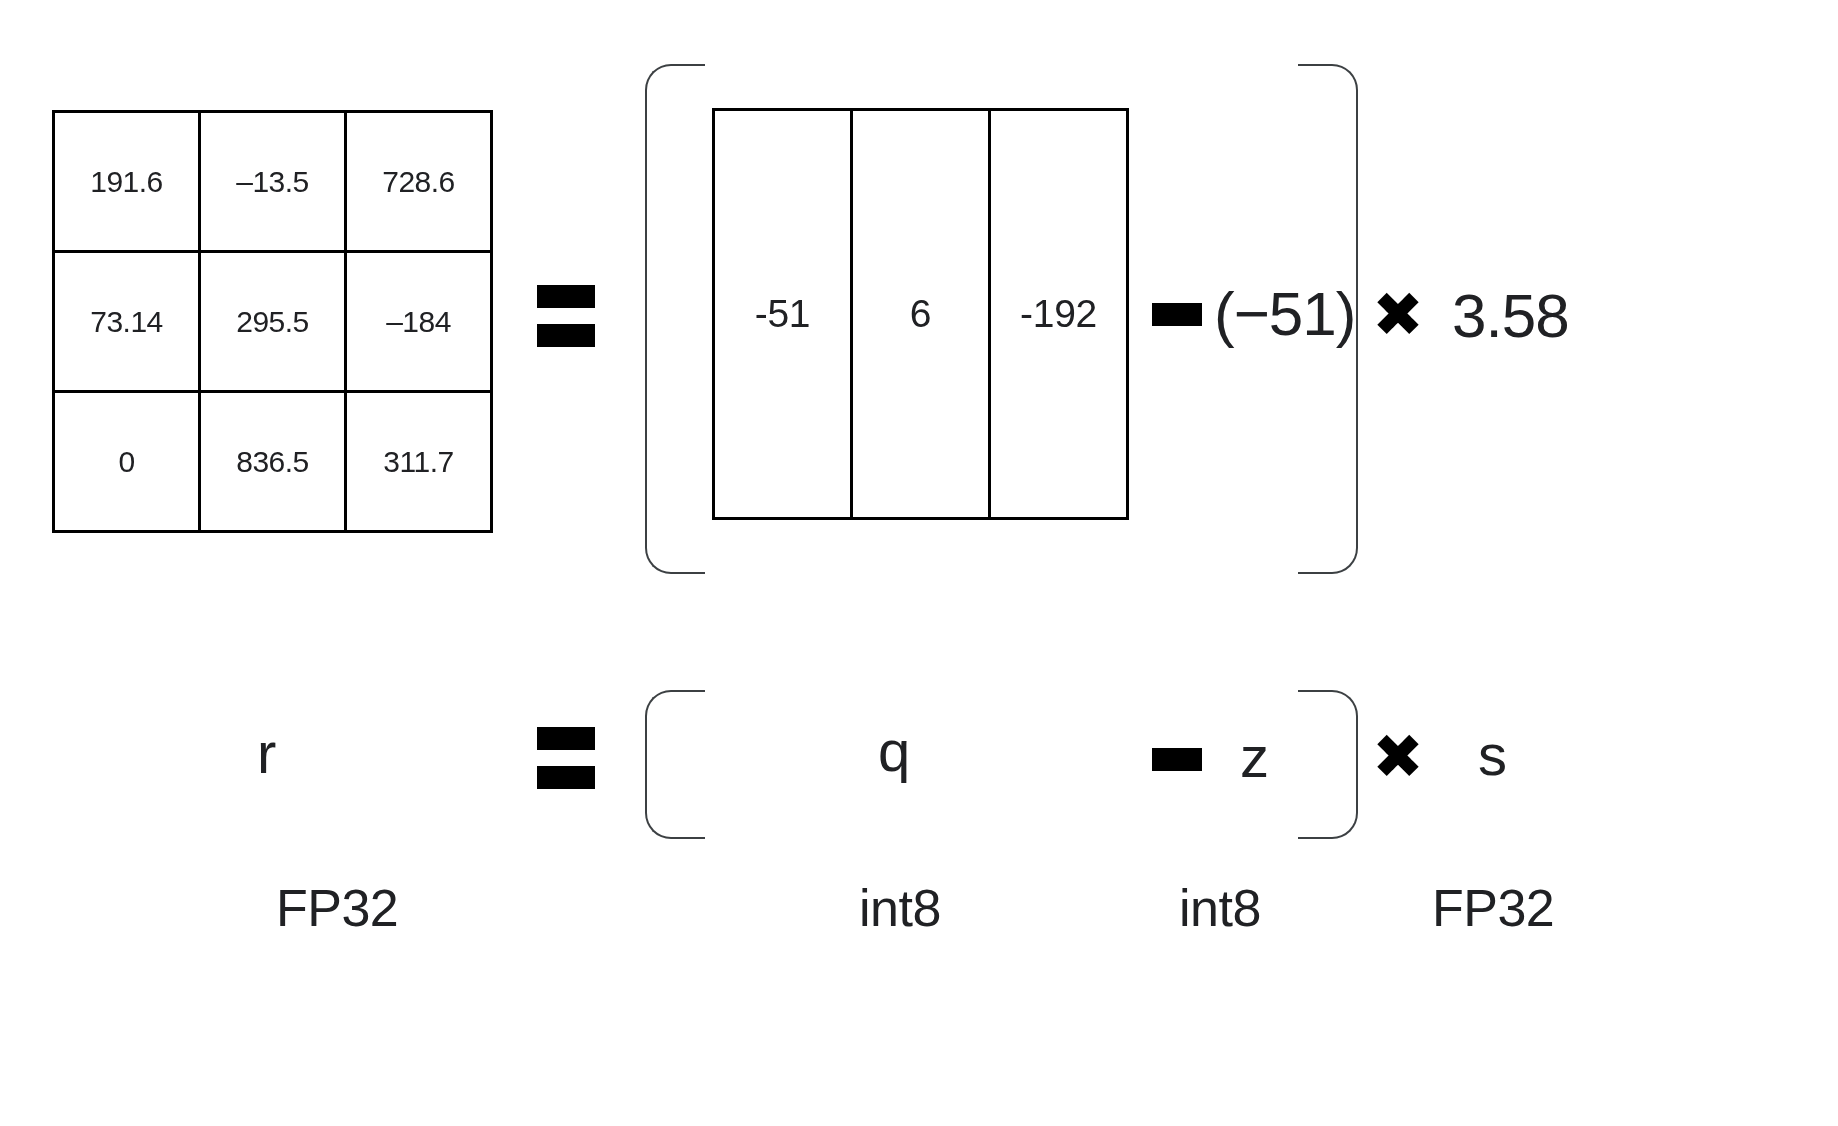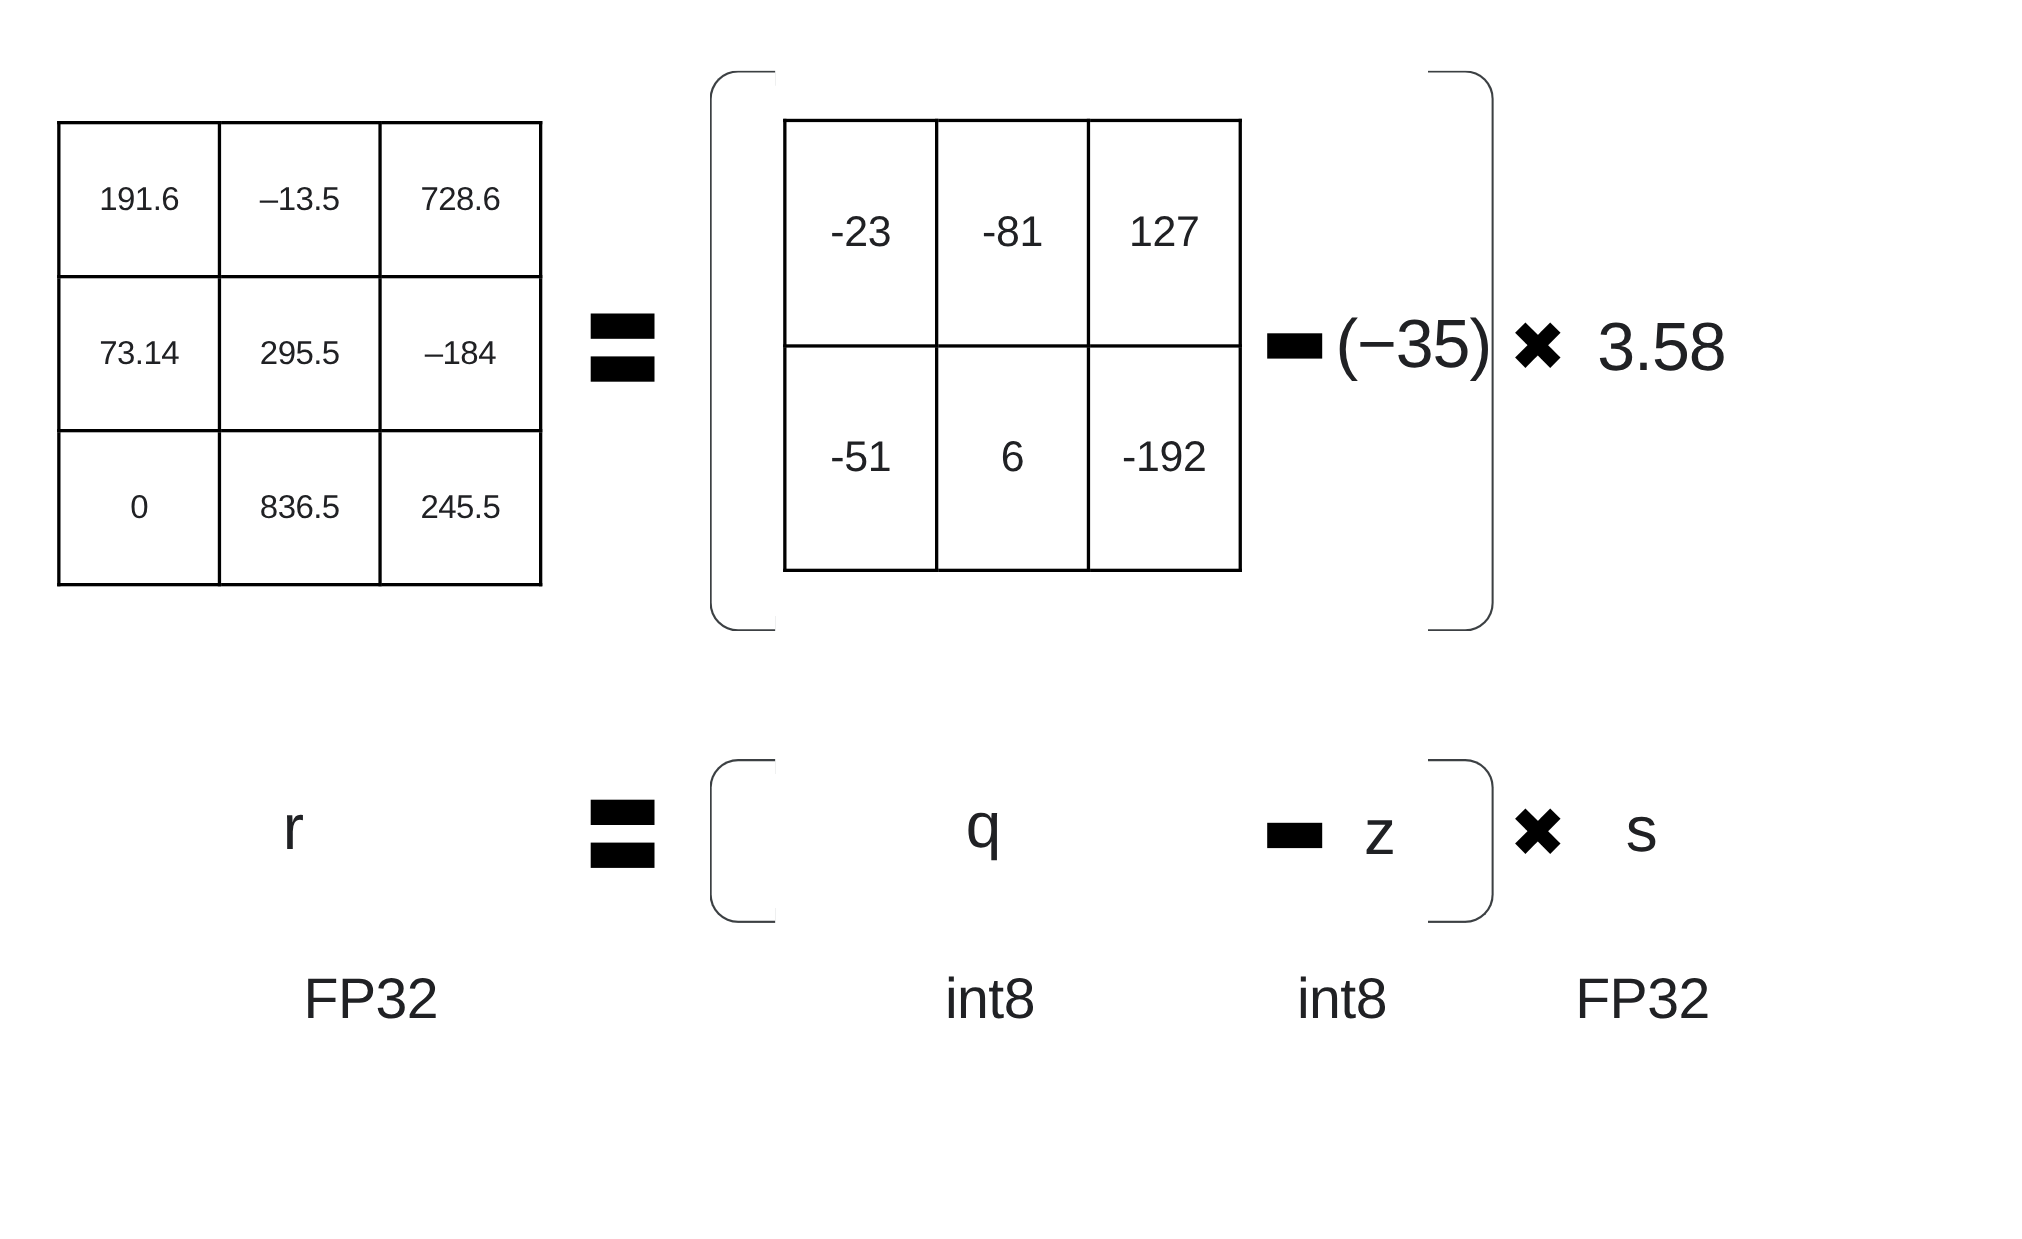--- a/index.html
+++ b/index.html
@@ -146,50 +146,45 @@
       <td>728.6</td>
     </tr>
     <tr>
       <td>73.14</td>
       <td>295.5</td>
       <td>–184</td>
     </tr>
     <tr>
       <td>0</td>
       <td>836.5</td>
-      <td>245.5</td>
+      <td>311.7</td>
     </tr>
   </tbody>
     </table>
 
   <div class="op-equals" style="left:537px; top:285px;">
     <span></span>
     <span></span>
   </div>
 
   <div class="bracket bracket-left" style="left:645px; top:64px; height:506px;"></div>
 
   <table id="matrix-int8" class="matrix">
     <tbody>
-        <tr>
-      <td>-23</td>
-      <td>-81</td>
-      <td>127</td>
-    </tr>
     <tr>
       <td>-51</td>
       <td>6</td>
       <td>-192</td>
     </tr>
   </tbody>
     </table>
 
   <div class="op-minus" style="left:1152px; top:303px;"></div>
 
-  <div class="txt txt-num" style="left:1214px; top:283px;">(−35)</div>
+  <div class="txt txt-num" style="left:1214px; top:283px;">(−51)</div>
 
   <div class="bracket bracket-right" style="left:1298px; top:64px; height:506px;"></div>
 
   <div class="op-times" style="left:1372px; top:284px;">✖</div>
 
   <div class="txt txt-num" style="left:1452px; top:285px;">3.58</div>
 
   <div class="txt txt-sym" style="left:257px; top:724px;">r</div>
 
   <div class="op-equals" style="left:537px; top:727px;">

